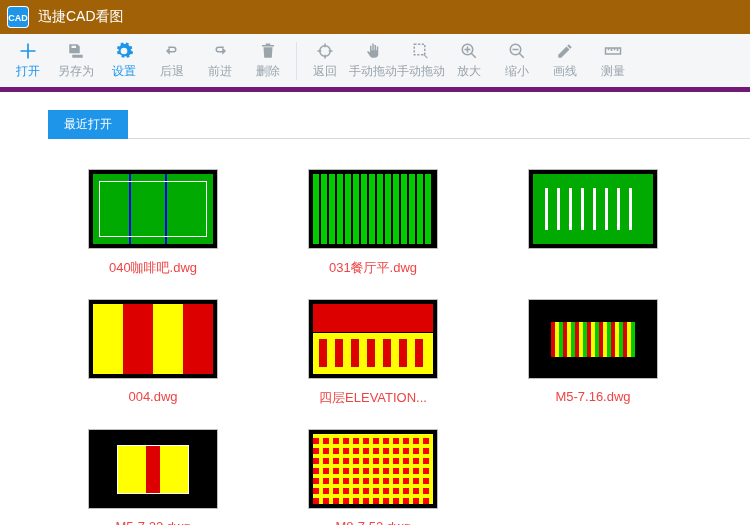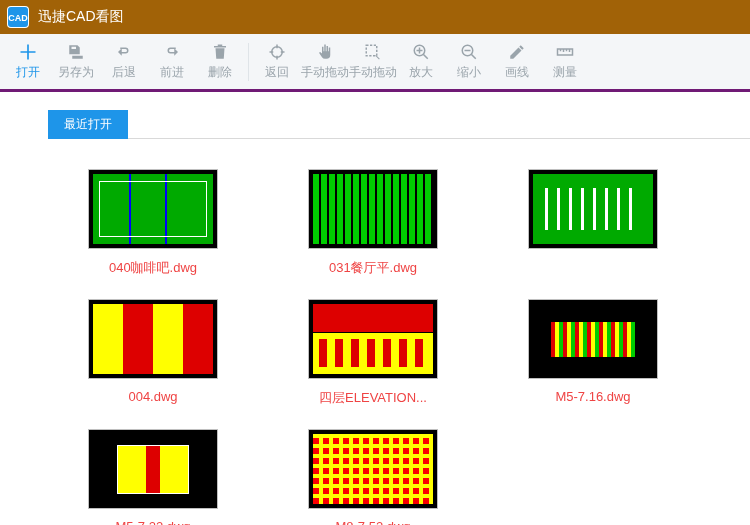--- a/index.html
+++ b/index.html
@@ -2,21 +2,21 @@
 <html><head>
 <meta charset="utf-8">
 <style>
 * { margin: 0; padding: 0; box-sizing: border-box; font-family: "Microsoft YaHei", sans-serif; }
 body { width: 750px; height: 525px; overflow: hidden; background: #fff; }
 
 .titlebar { height: 34px; background: #a16207; display: flex; align-items: center; padding: 0 6px; color: #fff; font-size: 14px; }
 .titlebar .logo { width: 24px; height: 24px; margin-right: 8px; display: flex; align-items: center; justify-content: center; }
 .titlebar .logo svg { width: 24px; height: 24px; }
 
-.toolbar { height: 58px; background: #f4f6f8; border-bottom: 3px solid #701a75; display: flex; align-items: center; padding: 0 4px; }
+.toolbar { height: 58px; background: #f4f6f8; border-bottom: 5px solid #701a75; display: flex; align-items: center; padding: 0 4px; }
 .tool-btn { display: flex; flex-direction: column; align-items: center; justify-content: center; width: 48px; height: 52px; cursor: pointer; color: #9aa4ab; gap: 2px; }
 .tool-btn.active { color: #1e95e9; }
 .tool-btn .icon { width: 20px; height: 20px; display: flex; align-items: center; justify-content: center; }
 .tool-btn .label { font-size: 12px; }
 .tool-sep { width: 1px; height: 38px; background: #dfe4e8; margin: 0 4px; }
 
 .content { padding: 18px 0 0 48px; height: calc(100% - 92px); overflow: hidden; }
 .section-hdr { display: inline-block; background: #1e95e9; color: #fff; font-size: 12px; padding: 6px 16px; }
 .section-line { border-top: 1px solid #d9d9d9; margin-top: -1px; width: 100%; }
 
@@ -66,20 +66,28 @@
       <span class="label">打开</span>
     </div>
     <div class="tool-btn">
       <span class="icon">
         <svg viewBox="0 0 24 24" width="18" height="18">
           <path fill="currentColor" d="M3 3h11l3 3v9H3zM6 5v3h6V5zM7 17h14v4H7z"></path>
         </svg>
       </span>
       <span class="label">另存为</span>
     </div>
+    <div class="tool-btn active">
+      <span class="icon">
+        <svg viewBox="0 0 24 24" width="20" height="20">
+          <path fill="currentColor" d="M12 8a4 4 0 100 8 4 4 0 000-8zm9 4l2 1-1 3-2-.5a8 8 0 01-1.7 1.7l.5 2-3 1-1-2h-2l-1 2-3-1 .5-2A8 8 0 016.6 15.5L4.5 16l-1-3 2-1v-2l-2-1 1-3 2 .5A8 8 0 018.3 4.8L7.8 2.7l3-1 1 2h2l1-2 3 1-.5 2a8 8 0 011.7 1.7l2-.5 1 3-2 1z"></path>
+        </svg>
+      </span>
+      <span class="label">设置</span>
+    </div>
     <div class="tool-btn">
       <span class="icon">
         <svg viewBox="0 0 24 24" width="18" height="18">
           <path fill="currentColor" d="M9 7l-5 5 5 5v-3h5a4 4 0 000-8H7v2h7a2 2 0 010 4H9z"></path>
         </svg>
       </span>
       <span class="label">后退</span>
     </div>
     <div class="tool-btn">
       <span class="icon">

